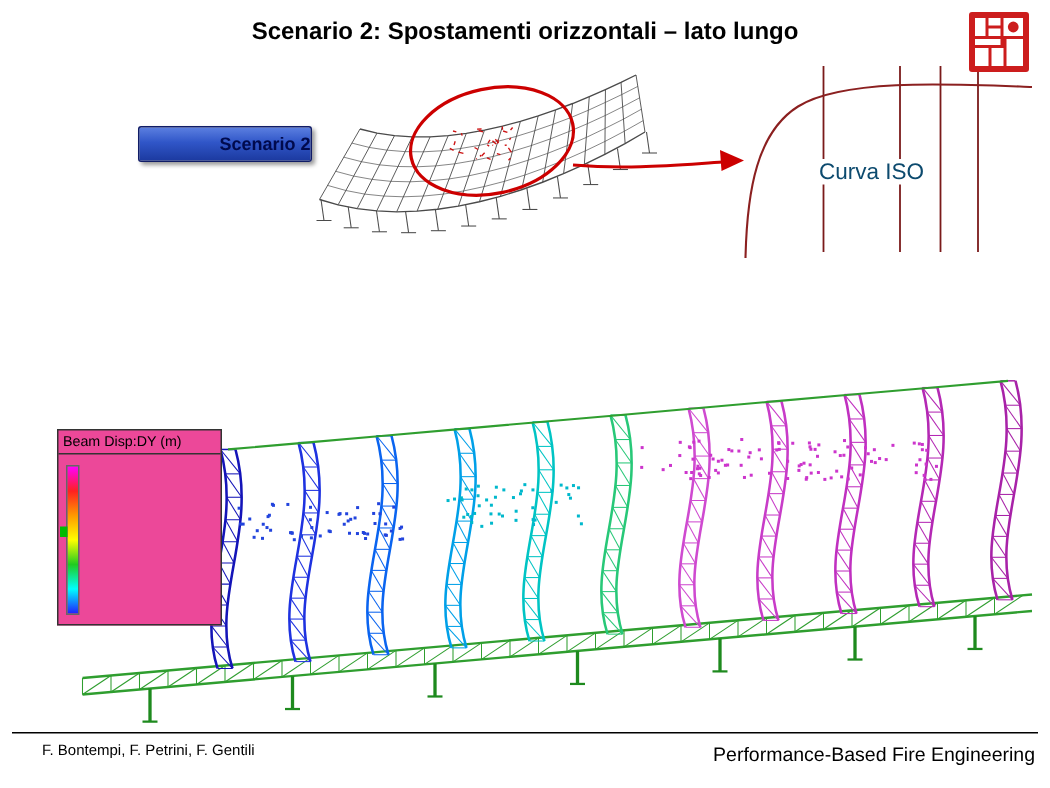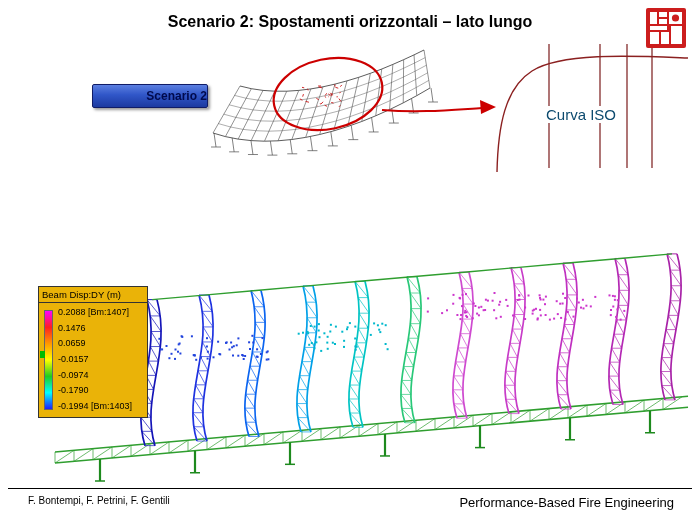--- a/index.html
+++ b/index.html
@@ -5,30 +5,30 @@
   html,body{margin:0;padding:0;}
   body{width:700px;height:525px;background:#fff;font-family:"Liberation Sans",sans-serif;overflow:hidden;}
   .slide{position:relative;width:700px;height:525px;background:#fff;overflow:hidden;border-radius:29px;}
   #scene{position:absolute;left:0;top:0;}
   .title{position:absolute;top:13px;left:0;width:100%;text-align:center;font-size:16px;font-weight:bold;color:#000;margin:0;}
   .btn{position:absolute;left:56px;top:84px;width:114px;height:22px;line-height:22px;text-align:right;
        font-size:12px;font-weight:bold;color:#000a4d;
        background:linear-gradient(180deg,#5b7fe0 0%,#3056c8 45%,#1c3aa0 100%);
        border:1px solid #101c66;border-radius:2px;box-shadow:2px 2px 3px rgba(0,0,0,.4);cursor:pointer;margin-left:36px;}
   .curve-label{position:absolute;left:544px;top:106px;font-size:15px;color:#0c4a6e;background:#fff;padding:0 2px;}
-  .legend{position:absolute;left:38px;top:286px;width:108px;background:#eab308;border:1px solid #333;color:#000;z-index:5;}
+  .legend{position:absolute;left:38px;top:286px;width:108px;background:#ec4899;border:1px solid #333;color:#000;z-index:5;}
   .legend-title{border-bottom:1px solid #333;padding:2px 3px;font-size:9.5px;white-space:nowrap;}
   .legend-body{display:flex;position:relative;padding:4px 2px 6px 5px;}
   .legend-bar{width:7px;height:98px;border:1px solid #666;margin-top:3px;}
   .legend-marker{position:absolute;left:1px;top:48px;width:5px;height:7px;}
   .legend-values{display:flex;flex-direction:column;justify-content:space-between;height:104px;margin-left:5px;
                  font-size:9px;white-space:nowrap;}
   .footer-line{position:absolute;left:8px;right:8px;top:488px;border-top:1px solid #000;}
   .footer-left{position:absolute;left:28px;top:495px;font-size:10px;color:#000;}
-  .footer-right{position:absolute;right:26px;top:495px;font-size:13px;color:#000;}
+  .footer-right{position:absolute;right:10px;top:495px;font-size:13px;color:#000;}
 </style>
 </head>
 <body>
 
 <div class="slide">
 
   <svg id="scene" width="700" height="525" viewBox="0 0 700 525">
     <g id="g-wireframe">
         <line x1="213" y1="133" x2="240" y2="86" stroke="#4a4a4a" stroke-width="0.6"></line>
         <line x1="225.379638671875" y1="136.58154296875" x2="251.3828125" y2="88.682861328125" stroke="#4a4a4a" stroke-width="0.6"></line>
@@ -667,29 +667,20 @@
 
   <div class="btn">Scenario 2</div>
 
   <div class="curve-label">Curva ISO</div>
 
   <div class="legend">
     <div class="legend-title">Beam Disp:DY  (m)</div>
     <div class="legend-body">
       <div class="legend-bar" style="background: linear-gradient(rgb(255, 0, 255), rgb(255, 32, 32), rgb(255, 153, 0), rgb(255, 255, 0), rgb(32, 204, 32), rgb(0, 255, 255), rgb(32, 32, 255));"></div>
       <div class="legend-marker" style="background: rgb(0, 187, 0);"></div>
-      <div class="legend-values">
-        <div>0.2088 [Bm:1407]</div>
-        <div>0.1476</div>
-        <div>0.0659</div>
-        <div>-0.0157</div>
-        <div>-0.0974</div>
-        <div>-0.1790</div>
-        <div>-0.1994 [Bm:1403]</div>
-      </div>
     </div>
   </div>
 
   <div class="footer-line"></div>
   <div class="footer-left">F. Bontempi, F. Petrini, F. Gentili</div>
   <div class="footer-right">Performance-Based Fire Engineering</div>
 
 </div>
 
 </body></html>

